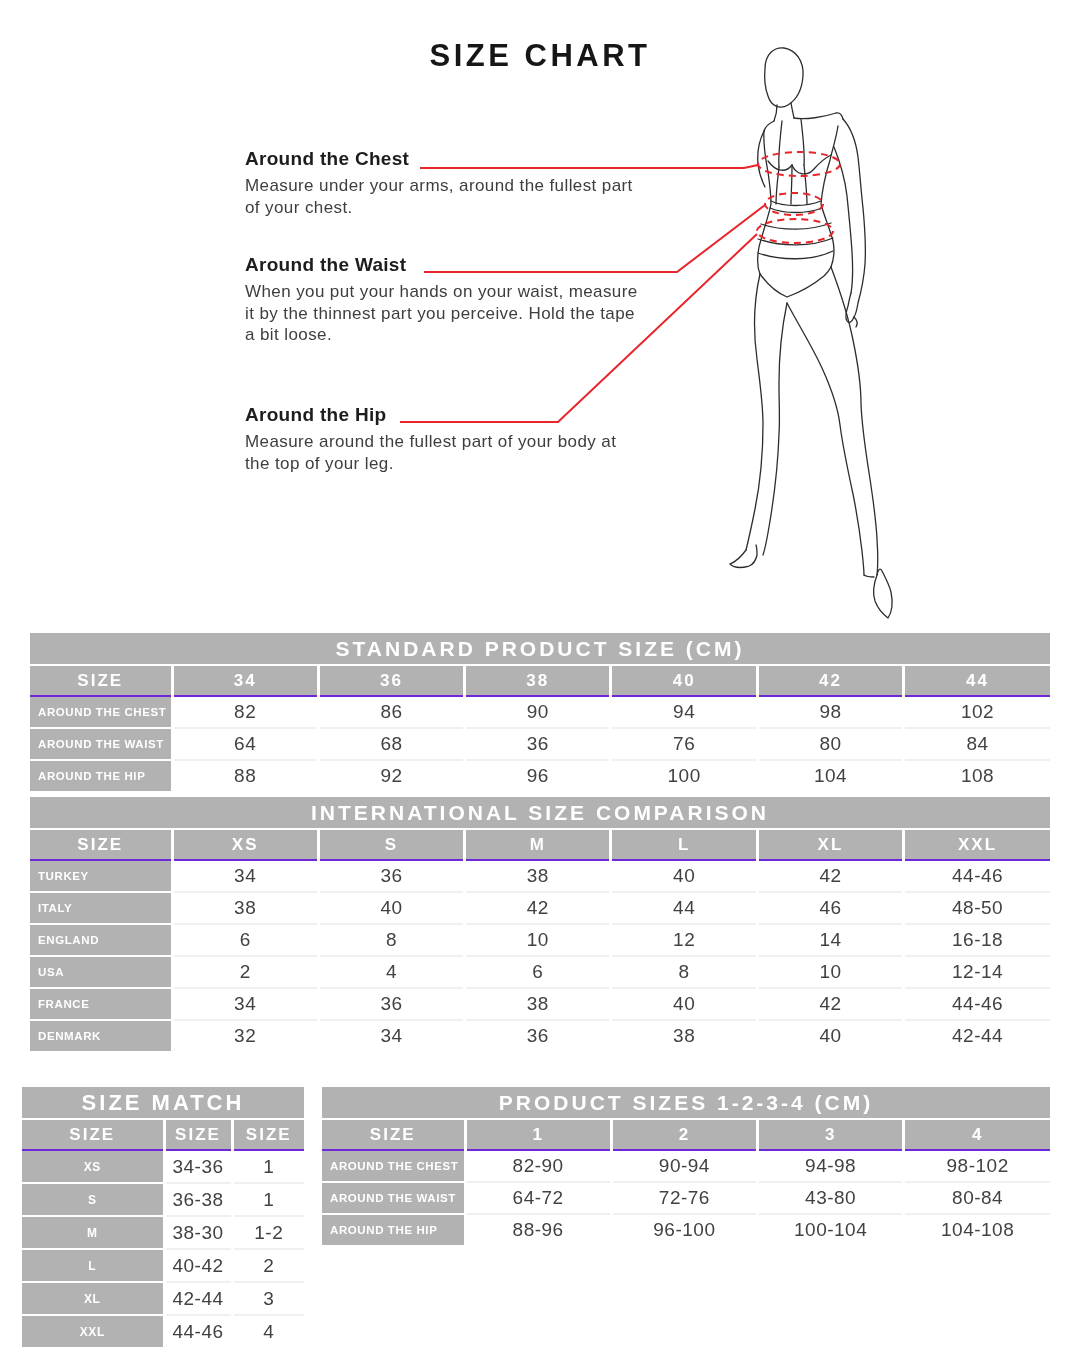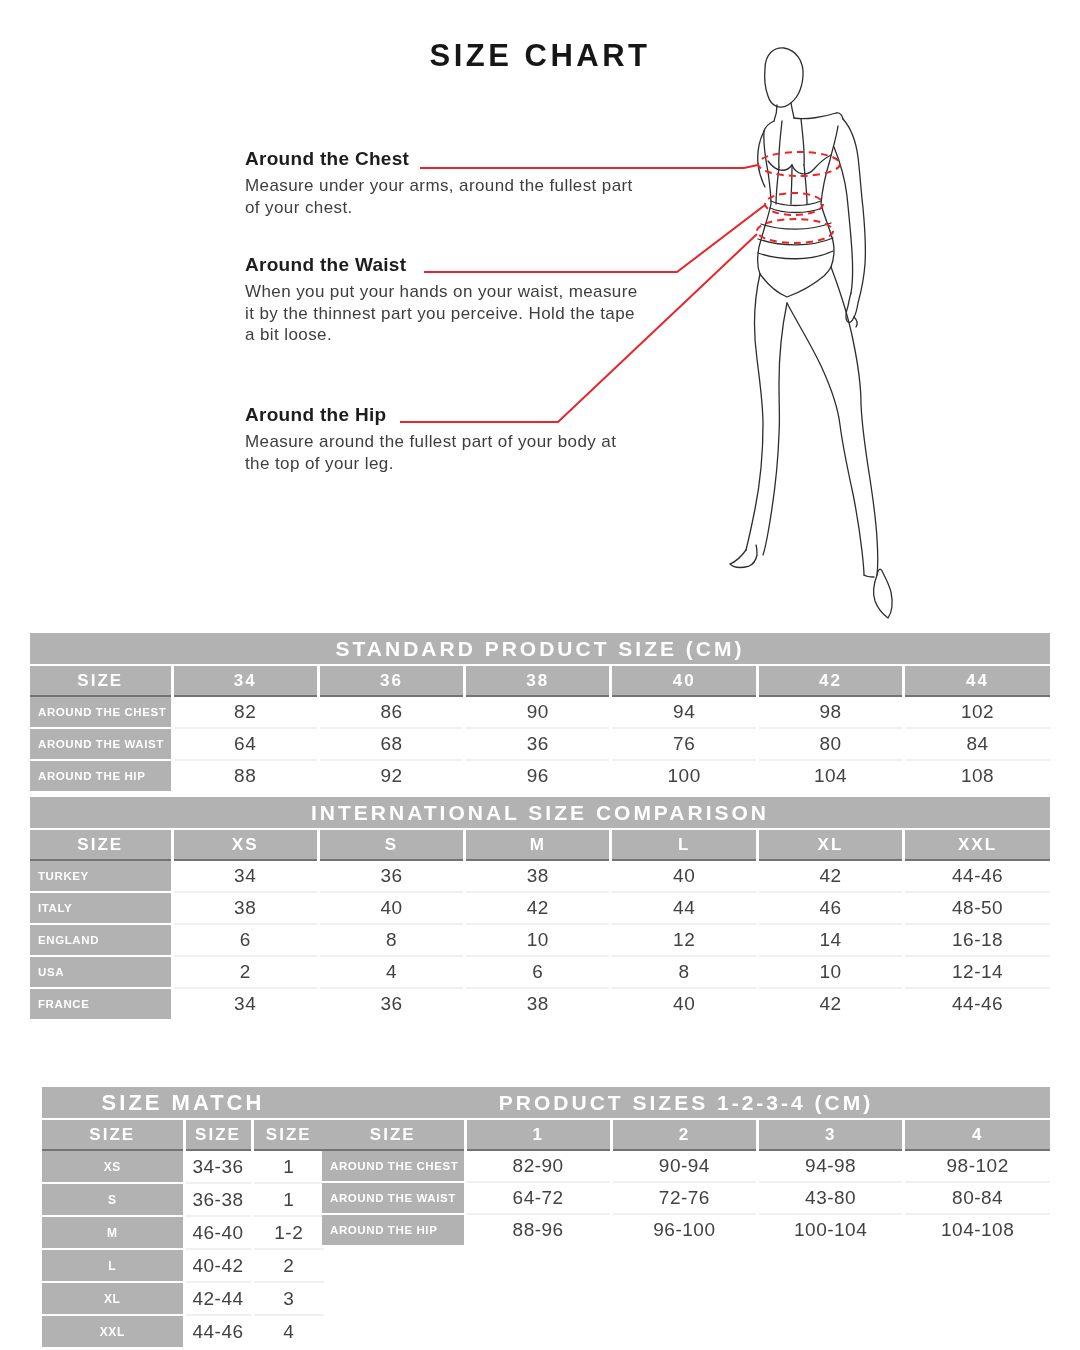--- a/index.html
+++ b/index.html
@@ -24,36 +24,36 @@
   
   .sctable{position:absolute;}
   .sctable .ttl{
     height:31px;line-height:32px;margin-bottom:2px;text-align:center;
     color:#fff;font-weight:bold;font-size:21px;letter-spacing:3px;
   }
   .sctable table{border-collapse:collapse;table-layout:fixed;width:100%;}
   .sctable th,.sctable td{padding:0;overflow:hidden;white-space:nowrap;}
   .sctable th{
     height:29px;color:#fff;font-weight:bold;font-size:17px;letter-spacing:2px;
-    text-align:center;border-right:3px solid #fff;border-bottom:2px solid #737373;
+    text-align:center;border-right:3px solid #fff;border-bottom:2px solid #6d28d9;
   }
   .sctable td{height:30px;border-right:3px solid #fff;}
   .sctable th:last-child,.sctable td:last-child{border-right:none;}
   .sctable td.lab{
     color:#fff;font-weight:bold;font-size:11.5px;letter-spacing:0.6px;
     text-align:left;padding-left:8px;border-bottom:2px solid #fff;
   }
   .sctable td.val{
     background:#fff;color:#424242;font-size:19px;letter-spacing:0.5px;
     text-align:center;border-bottom:2px solid #f0f0f0;
   }
   .sctable tr:last-child td{border-bottom:none;}
   #table-standard{left:30px;top:633px;width:1020px;}
   #table-international{left:30px;top:797px;width:1020px;}
-  #table-sizematch{left:42px;top:1087px;width:282px;}
+  #table-sizematch{left:22px;top:1087px;width:282px;}
   #table-sizematch td{height:31px;}
   #table-sizematch .ttl{font-size:22px;}
   #table-sizematch td.lab{text-align:center;padding-left:0;font-size:12px;}
   #table-product{left:322px;top:1087px;width:728px;}
 </style>
 </head>
 <body>
 
 <h1 class="page-title">SIZE CHART</h1>
 
@@ -246,20 +246,29 @@
         </tr>
         <tr>
           <td class="lab" style="background: rgb(178, 178, 178);">FRANCE</td>
           <td class="val">34</td>
           <td class="val">36</td>
           <td class="val">38</td>
           <td class="val">40</td>
           <td class="val">42</td>
           <td class="val">44-46</td>
         </tr>
+        <tr>
+          <td class="lab" style="background: rgb(178, 178, 178);">DENMARK</td>
+          <td class="val">32</td>
+          <td class="val">34</td>
+          <td class="val">36</td>
+          <td class="val">38</td>
+          <td class="val">40</td>
+          <td class="val">42-44</td>
+        </tr>
       </tbody>
     </table>
 </div>
 
 <div class="sctable" id="table-sizematch">
   <div class="ttl" style="background: rgb(178, 178, 178);">SIZE MATCH</div>
   <table>
       <colgroup>
         <col style="width: 142px;">
         <col style="width: 68px;">
@@ -278,21 +287,21 @@
           <td class="val">34-36</td>
           <td class="val">1</td>
         </tr>
         <tr>
           <td class="lab" style="background: rgb(178, 178, 178);">S</td>
           <td class="val">36-38</td>
           <td class="val">1</td>
         </tr>
         <tr>
           <td class="lab" style="background: rgb(178, 178, 178);">M</td>
-          <td class="val">46-40</td>
+          <td class="val">38-30</td>
           <td class="val">1-2</td>
         </tr>
         <tr>
           <td class="lab" style="background: rgb(178, 178, 178);">L</td>
           <td class="val">40-42</td>
           <td class="val">2</td>
         </tr>
         <tr>
           <td class="lab" style="background: rgb(178, 178, 178);">XL</td>
           <td class="val">42-44</td>

